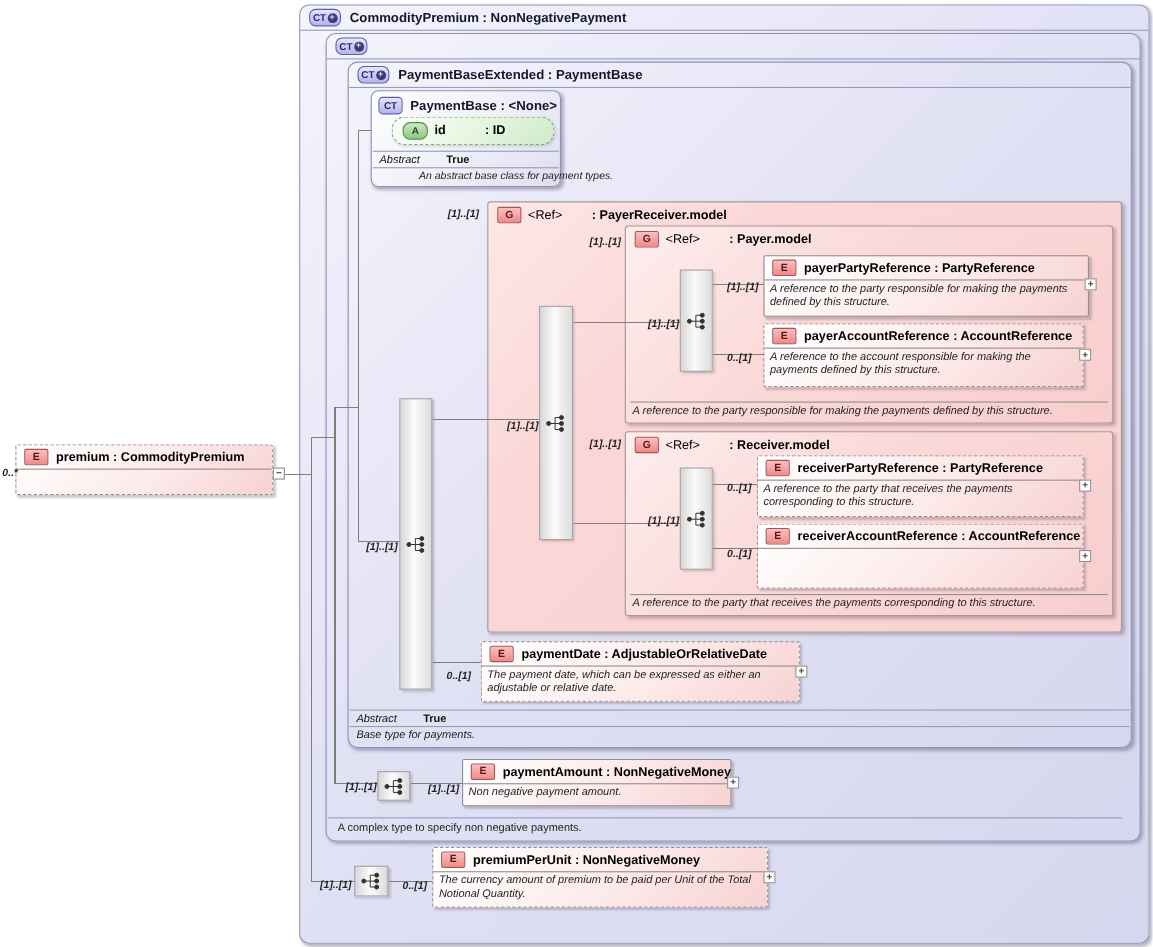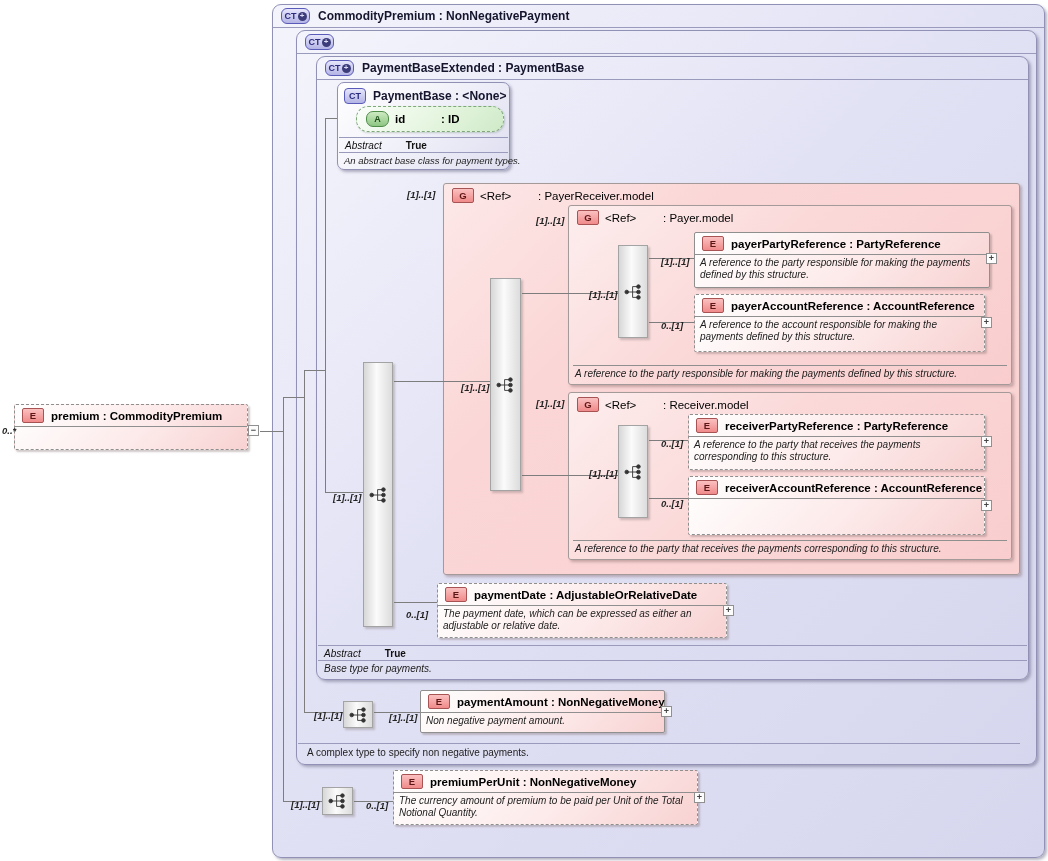--- a/index.html
+++ b/index.html
@@ -49,21 +49,21 @@
 
   
   .groupbox{background:linear-gradient(135deg,#fdeeee 0%,#fbd9d9 40%,#f9cdcd 100%);
     border:1px solid #a59a9a;border-radius:3px;box-shadow:2px 2px 3px rgba(120,90,90,.4);z-index:2;}
   .g-head{display:flex;align-items:center;gap:6px;padding:4px 0 0 8px;}
   .g-icon,.e-icon{display:inline-flex;align-items:center;justify-content:center;
     width:20px;height:13px;border-radius:2px;
     background:linear-gradient(180deg,#fac0c0,#f08a8a);
     border:1px solid #a85353;font-size:9.5px;font-weight:bold;color:#5c1616;flex:0 0 auto;}
   .g-ref{font-size:11.5px;font-weight:normal;color:#000;min-width:52px;}
-  .g-type{font-size:11.5px;font-weight:normal;color:#000;white-space:nowrap;}
+  .g-type{font-size:11.5px;font-weight:bold;color:#000;white-space:nowrap;}
   .g-footer{position:absolute;left:4px;right:4px;bottom:3px;border-top:1px solid #8f8f8f;
     padding:2px 2px 2px 2px;font-size:10px;font-style:italic;color:#1c1c1c;}
 
   
   .elem{background:linear-gradient(135deg,#ffffff 0%,#fdeaea 55%,#f8d2d2 100%);
     border:1px solid #8f8f8f;border-radius:2px;z-index:4;
     box-shadow:2px 2px 2px rgba(120,100,100,.35);}
   .elem.dashed{border-style:dashed;}
   .elem-head{display:flex;align-items:center;gap:7px;height:21px;padding-left:7px;
     border-bottom:1px solid #8f8f8f;}
@@ -133,21 +133,21 @@
       <span class="ct-icon small">
           <span>CT</span>
         </span>
       <span class="ct-title">PaymentBase : &lt;None&gt;</span>
     </div>
     <div class="abs" style="left:1px;right:1px;bottom:1px;">
       <div class="meta-row row-line" style="border-bottom:1px solid #9a9abc;">
         <span class="meta-label">Abstract</span>
         <span class="meta-value">True</span>
       </div>
-      <div style="padding:2px 4px 2px 5px;font-size:9.5px;font-style:italic;color:#1c1c1c;white-space:nowrap;">An abstract base class for payment types.</div>
+      <div style="padding:2px 4px 2px 5px;font-size:9.5px;font-style:italic;color:#1c1c1c;white-space:nowrap;margin-left:37px;">An abstract base class for payment types.</div>
     </div>
   </div>
 
   <div class="abs attr-box" style="left:356px;top:106px;width:148px;height:26px;">
     <span class="a-icon">A</span>
     <span class="attr-name">id</span>
     <span class="attr-type">: ID</span>
   </div>
 
   <div class="abs groupbox" style="left:443px;top:183px;width:577px;height:392px;background:linear-gradient(135deg,#fde8e8 0%,#fbd6d6 30%,#fad2d2 100%);">

